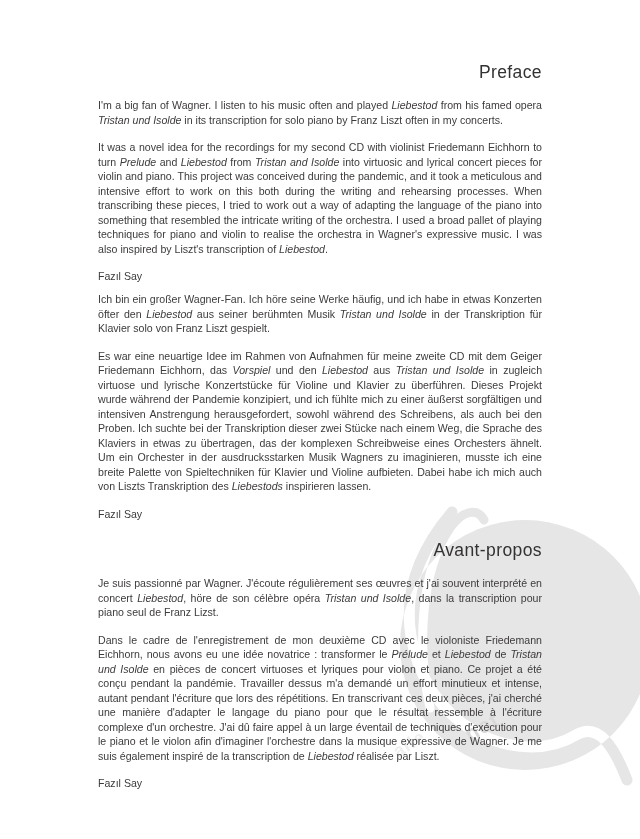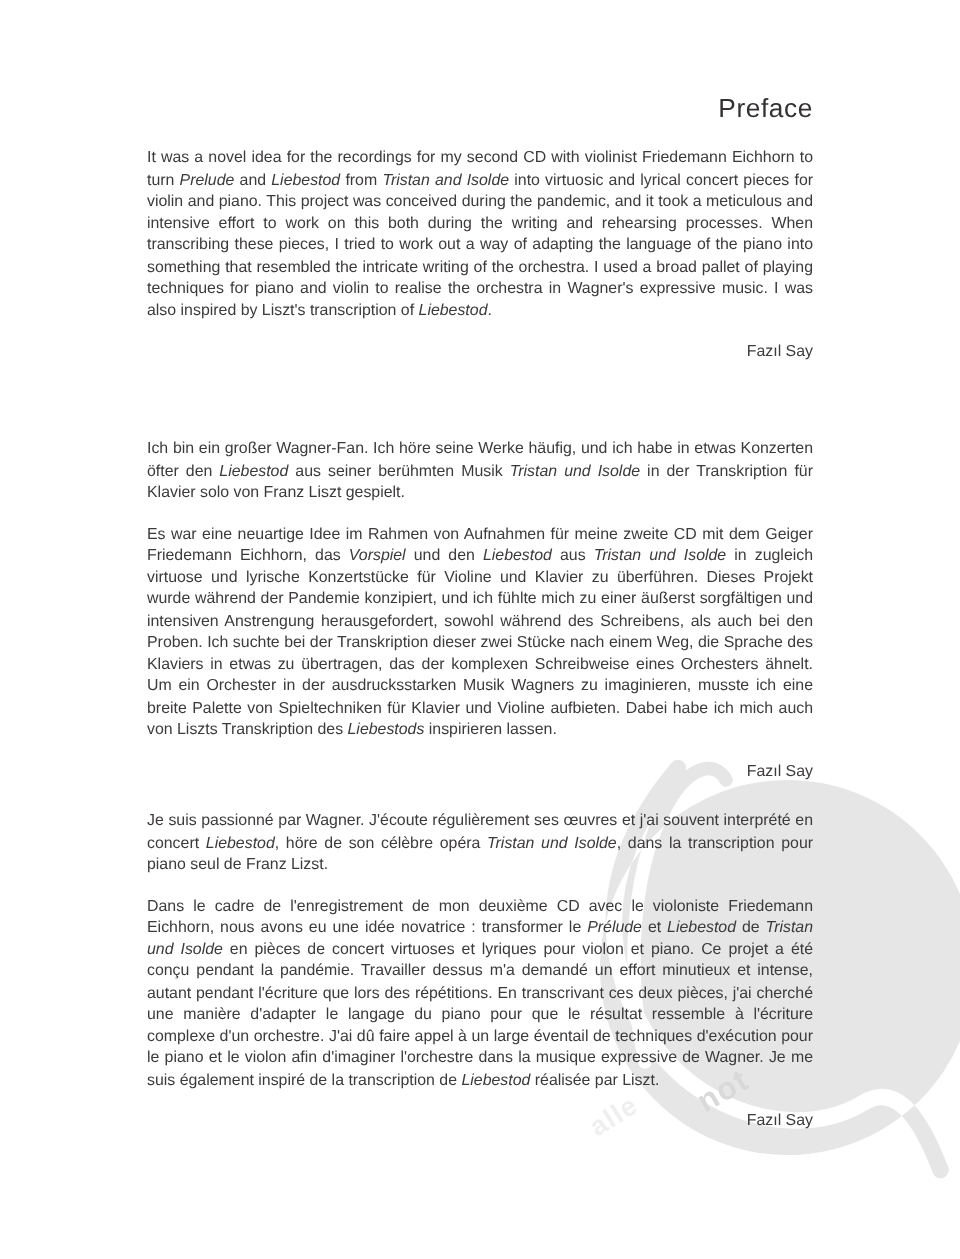--- a/index.html
+++ b/index.html
@@ -49,21 +49,21 @@
     line-height: 14.5px;
     text-align: justify;
     text-justify: inter-word;
     color: #3d3a3b;
   }
   .paras p.par i { font-style: italic; }
   .sig {
     margin-top: 0;
     font-size: 10.6px;
     line-height: 14.5px;
-    text-align: right;
+    text-align: left;
     color: #3d3a3b;
   }
   .wm-text {
     font-family: "Liberation Sans", sans-serif;
     font-weight: bold;
     letter-spacing: 1px;
   }
 </style>
 </head>
 <body>
@@ -91,34 +91,36 @@
         </g>
       </g>
       <text class="wm-text" x="398" y="758" font-size="18" fill="#efefef" transform="rotate(-32 398 758)">alle</text>
       <text class="wm-text" x="470" y="742" font-size="21" fill="#d9d9d9" transform="rotate(-30 470 742)">not</text>
     </svg>
   </div>
 
   <section class="sec sec-preface">
     <h1 class="title">Preface</h1>
     <div class="paras">
+        <p class="par"><span>I'm a big fan of Wagner. I listen to his music often and played </span><i>Liebestod</i><span> from his famed opera </span><i>Tristan und Isolde</i><span> in its transcription for solo piano by Franz Liszt often in my concerts.</span></p>
         <p class="par"><span>It was a novel idea for the recordings for my second CD with violinist Friedemann Eichhorn to turn </span><i>Prelude</i><span> and </span><i>Liebestod</i><span> from </span><i>Tristan and Isolde</i><span> into virtuosic and lyrical concert pieces for violin and piano. This project was conceived during the pandemic, and it took a meticulous and intensive effort to work on this both during the writing and rehearsing processes. When transcribing these pieces, I tried to work out a way of adapting the language of the piano into something that resembled the intricate writing of the orchestra. I used a broad pallet of playing techniques for piano and violin to realise the orchestra in Wagner's expressive music. I was also inspired by Liszt's transcription of </span><i>Liebestod</i><span>.</span></p>
       </div>
     <div class="sig">Fazıl Say</div>
   </section>
 
   <section class="sec sec-vorwort">
     <div class="paras">
         <p class="par"><span>Ich bin ein großer Wagner-Fan. Ich höre seine Werke häufig, und ich habe in etwas Konzerten öfter den </span><i>Liebestod</i><span> aus seiner berühmten Musik </span><i>Tristan und Isolde</i><span> in der Transkription für Klavier solo von Franz Liszt gespielt.</span></p>
         <p class="par"><span>Es war eine neuartige Idee im Rahmen von Aufnahmen für meine zweite CD mit dem Geiger Friedemann Eichhorn, das </span><i>Vorspiel</i><span> und den </span><i>Liebestod</i><span> aus </span><i>Tristan und Isolde</i><span> in zugleich virtuose und lyrische Konzertstücke für Violine und Klavier zu überführen. Dieses Projekt wurde während der Pandemie konzipiert, und ich fühlte mich zu einer äußerst sorgfältigen und intensiven Anstrengung herausgefordert, sowohl während des Schreibens, als auch bei den Proben. Ich suchte bei der Transkription dieser zwei Stücke nach einem Weg, die Sprache des Klaviers in etwas zu übertragen, das der komplexen Schreibweise eines Orchesters ähnelt. Um ein Orchester in der ausdrucksstarken Musik Wagners zu imaginieren, musste ich eine breite Palette von Spieltechniken für Klavier und Violine aufbieten. Dabei habe ich mich auch von Liszts Transkription des </span><i>Liebestods</i><span> inspirieren lassen.</span></p>
       </div>
     <div class="sig">Fazıl Say</div>
   </section>
 
   <section class="sec sec-avantpropos">
+    <h1 class="title">Avant-propos</h1>
     <div class="paras">
         <p class="par"><span>Je suis passionné par Wagner. J'écoute régulièrement ses œuvres et j'ai souvent interprété en concert </span><i>Liebestod</i><span>, höre de son célèbre opéra </span><i>Tristan und Isolde</i><span>, dans la transcription pour piano seul de Franz Lizst.</span></p>
         <p class="par"><span>Dans le cadre de l'enregistrement de mon deuxième CD avec le violoniste Friedemann Eichhorn, nous avons eu une idée novatrice : transformer le </span><i>Prélude</i><span> et </span><i>Liebestod</i><span> de </span><i>Tristan und Isolde</i><span> en pièces de concert virtuoses et lyriques pour violon et piano. Ce projet a été conçu pendant la pandémie. Travailler dessus m'a demandé un effort minutieux et intense, autant pendant l'écriture que lors des répétitions. En transcrivant ces deux pièces, j'ai cherché une manière d'adapter le langage du piano pour que le résultat ressemble à l'écriture complexe d'un orchestre. J'ai dû faire appel à un large éventail de techniques d'exécution pour le piano et le violon afin d'imaginer l'orchestre dans la musique expressive de Wagner. Je me suis également inspiré de la transcription de </span><i>Liebestod</i><span> réalisée par Liszt.</span></p>
       </div>
     <div class="sig">Fazıl Say</div>
   </section>
 
 </main>
 
 </body></html>

